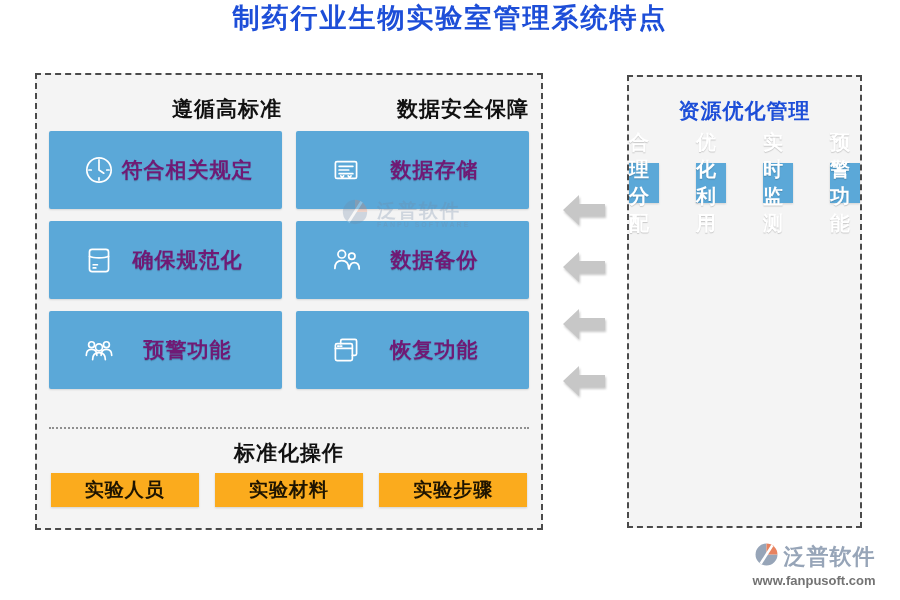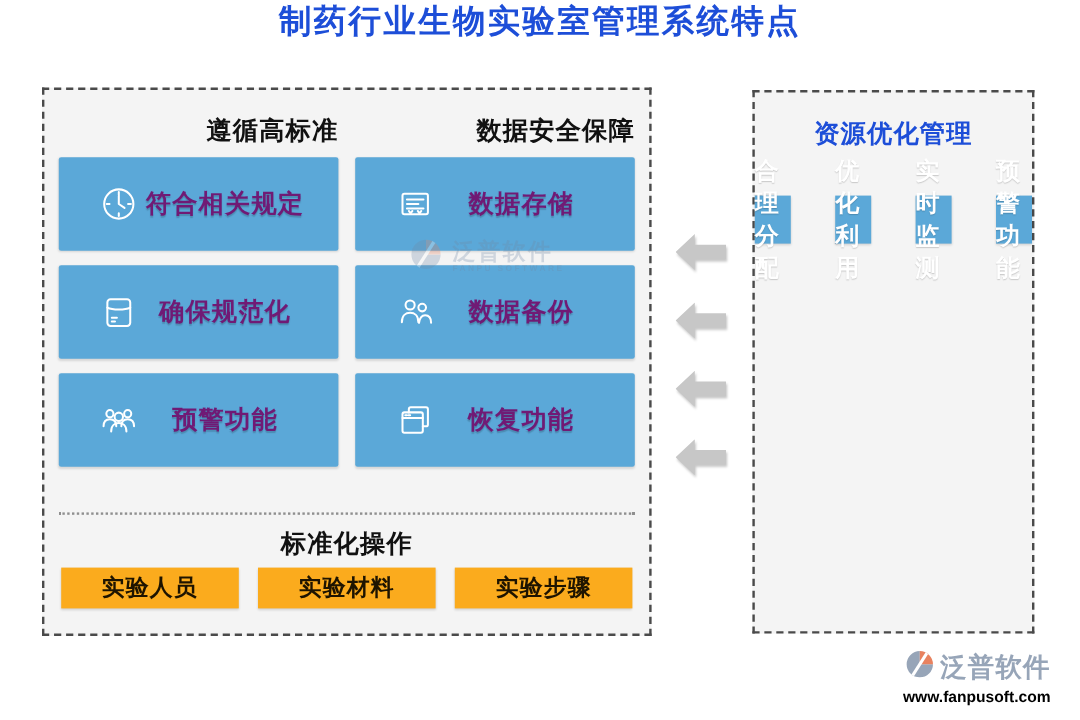--- a/index.html
+++ b/index.html
@@ -50,21 +50,21 @@
   .watermark { position:absolute; left:340px; top:197px; opacity:0.28;
                display:flex; align-items:center; gap:7px; pointer-events:none; }
   .wm-text-wrap { text-align:left; }
   .wm-text { font-size:19px; font-weight:bold; color:#6f88a6; letter-spacing:2px; line-height:20px; }
   .wm-sub  { font-size:7px; font-weight:bold; color:#6f88a6; letter-spacing:2px;
              font-family:"Liberation Sans","DejaVu Sans",sans-serif; }
 
   .footer-brand { position:absolute; right:6px; bottom:12px; width:160px; text-align:center; }
   .fb-row { display:flex; align-items:center; justify-content:center; gap:4px; }
   .fb-name { font-size:22px; font-weight:bold; color:#97A5B8; letter-spacing:1px; }
-  .fb-url  { font-size:13px; font-weight:bold; color:#000000; margin-top:1px;
+  .fb-url  { font-size:13px; font-weight:bold; color:#737373; margin-top:1px;
              font-family:"Liberation Sans","DejaVu Sans",sans-serif; }
 
   .icon-svg { stroke:#fff; fill:none; stroke-width:1.6; stroke-linecap:round; stroke-linejoin:round; }
 </style>
 </head>
 <body>
 
 <div id="canvas">
 
   <div class="title">制药行业生物实验室管理系统特点</div>

